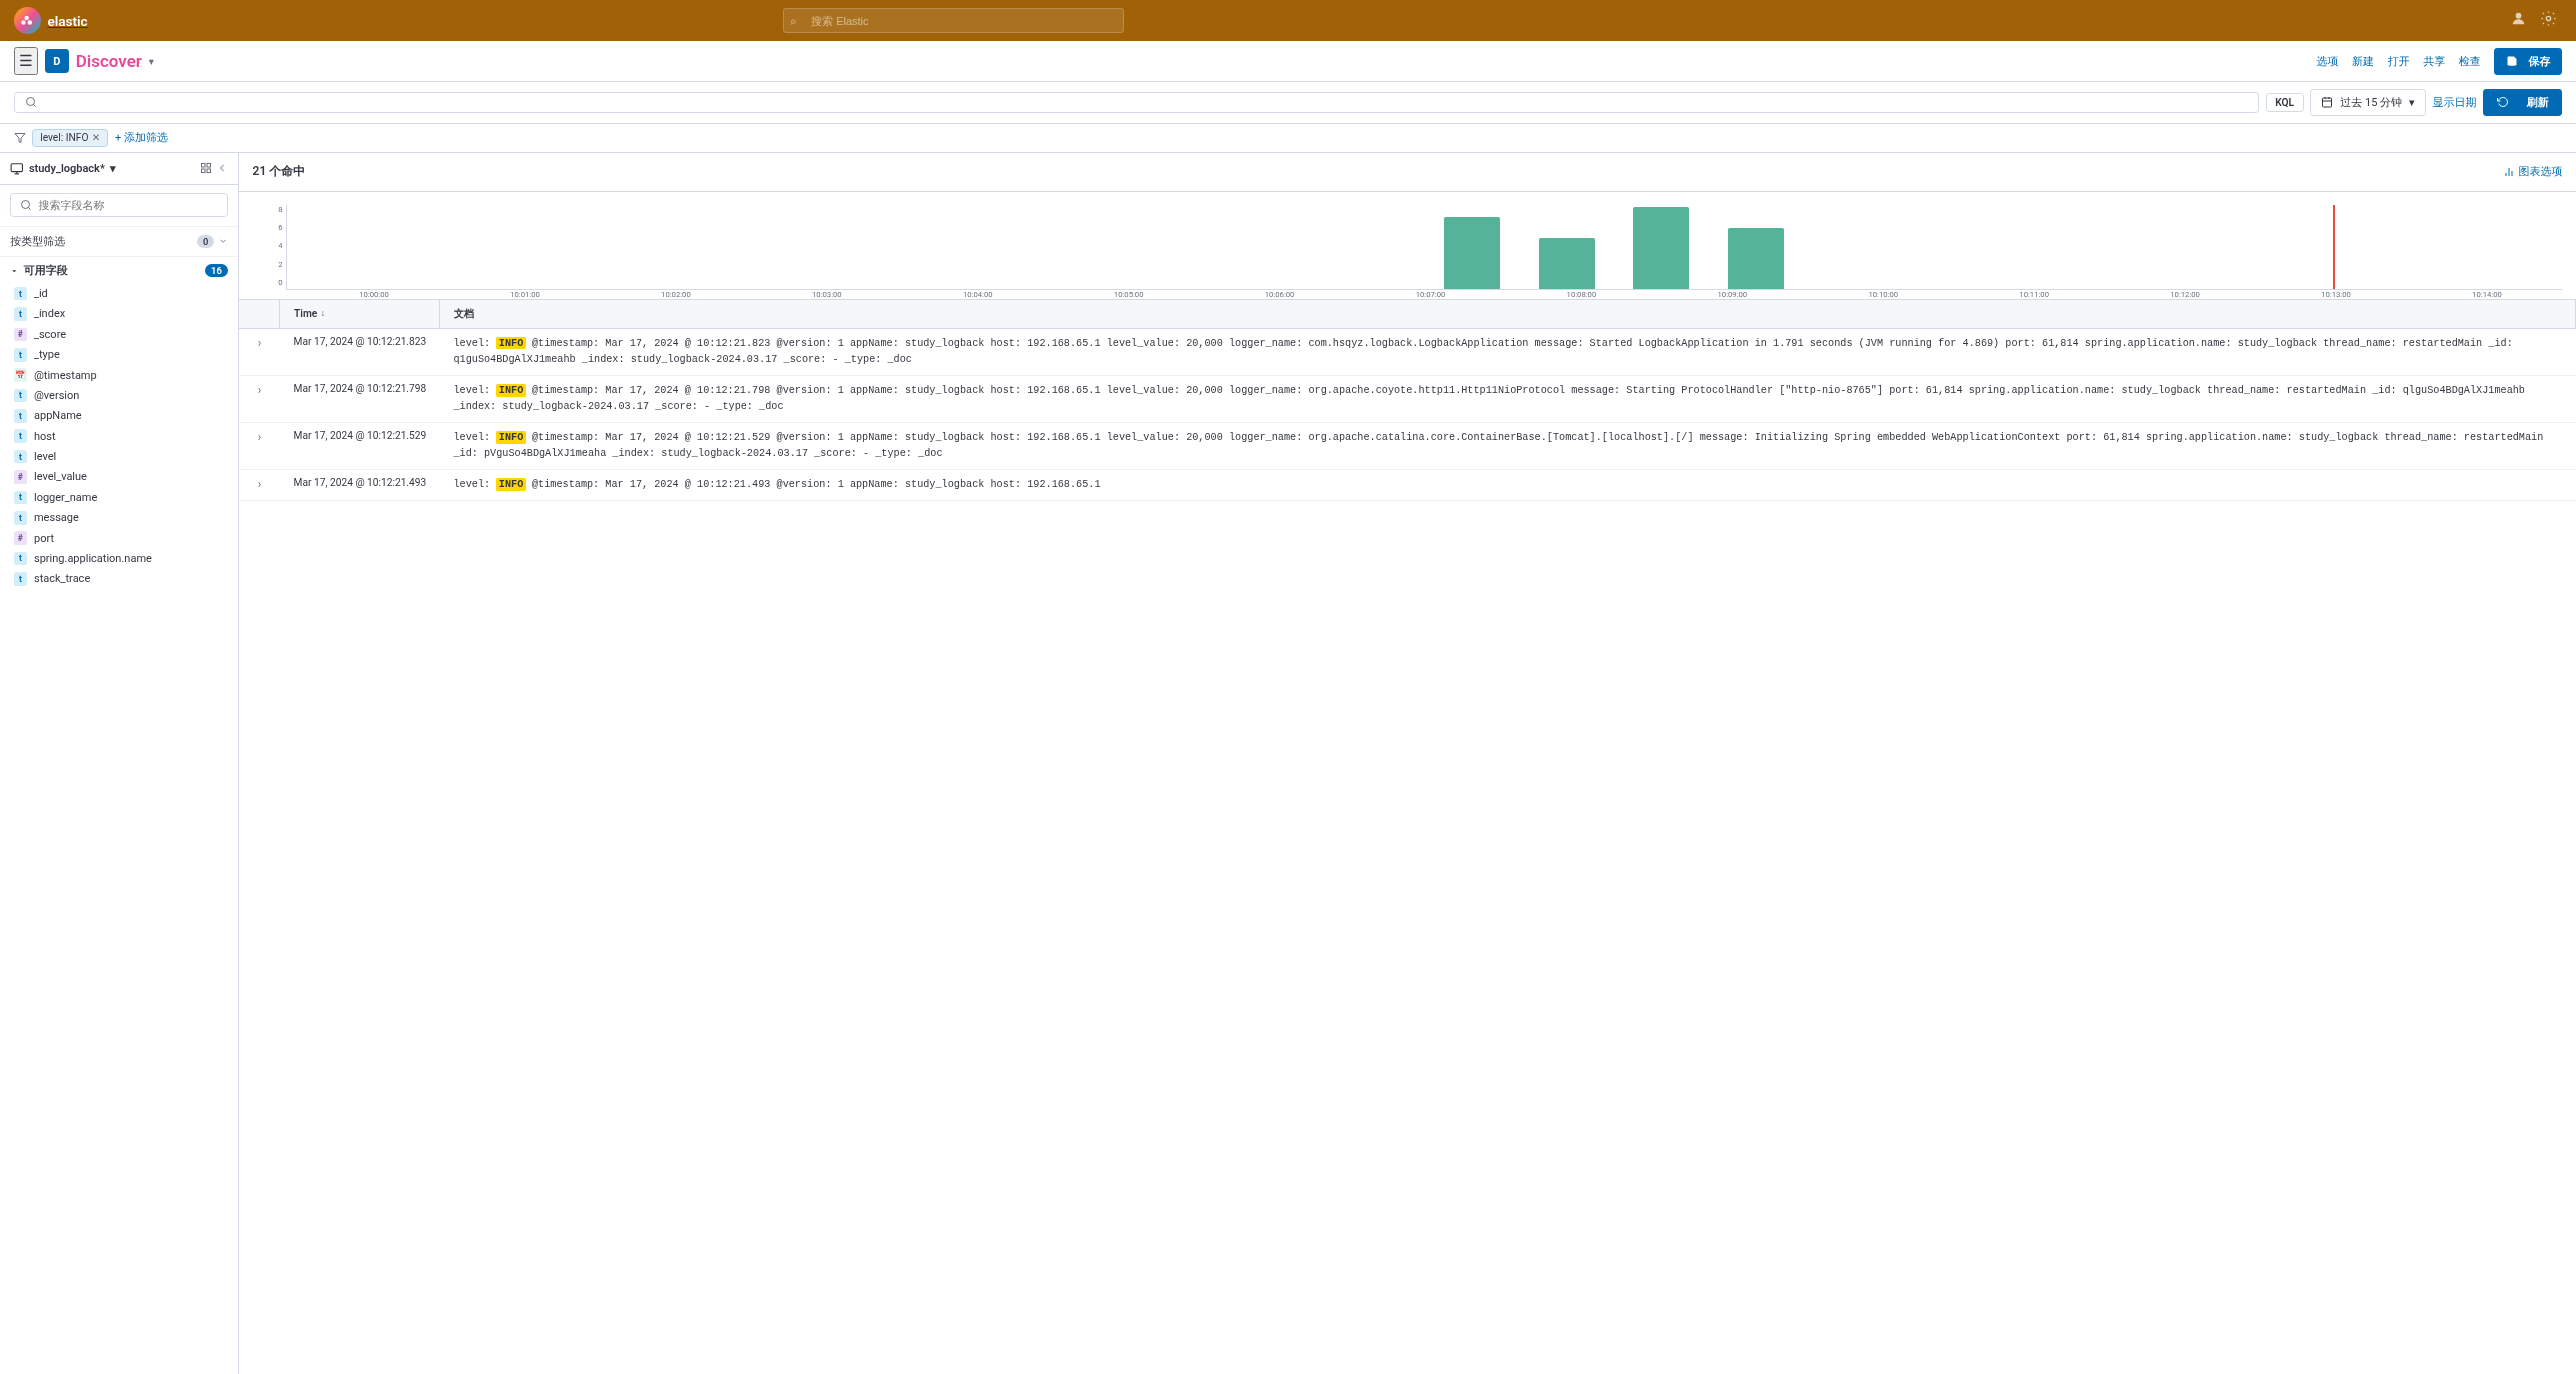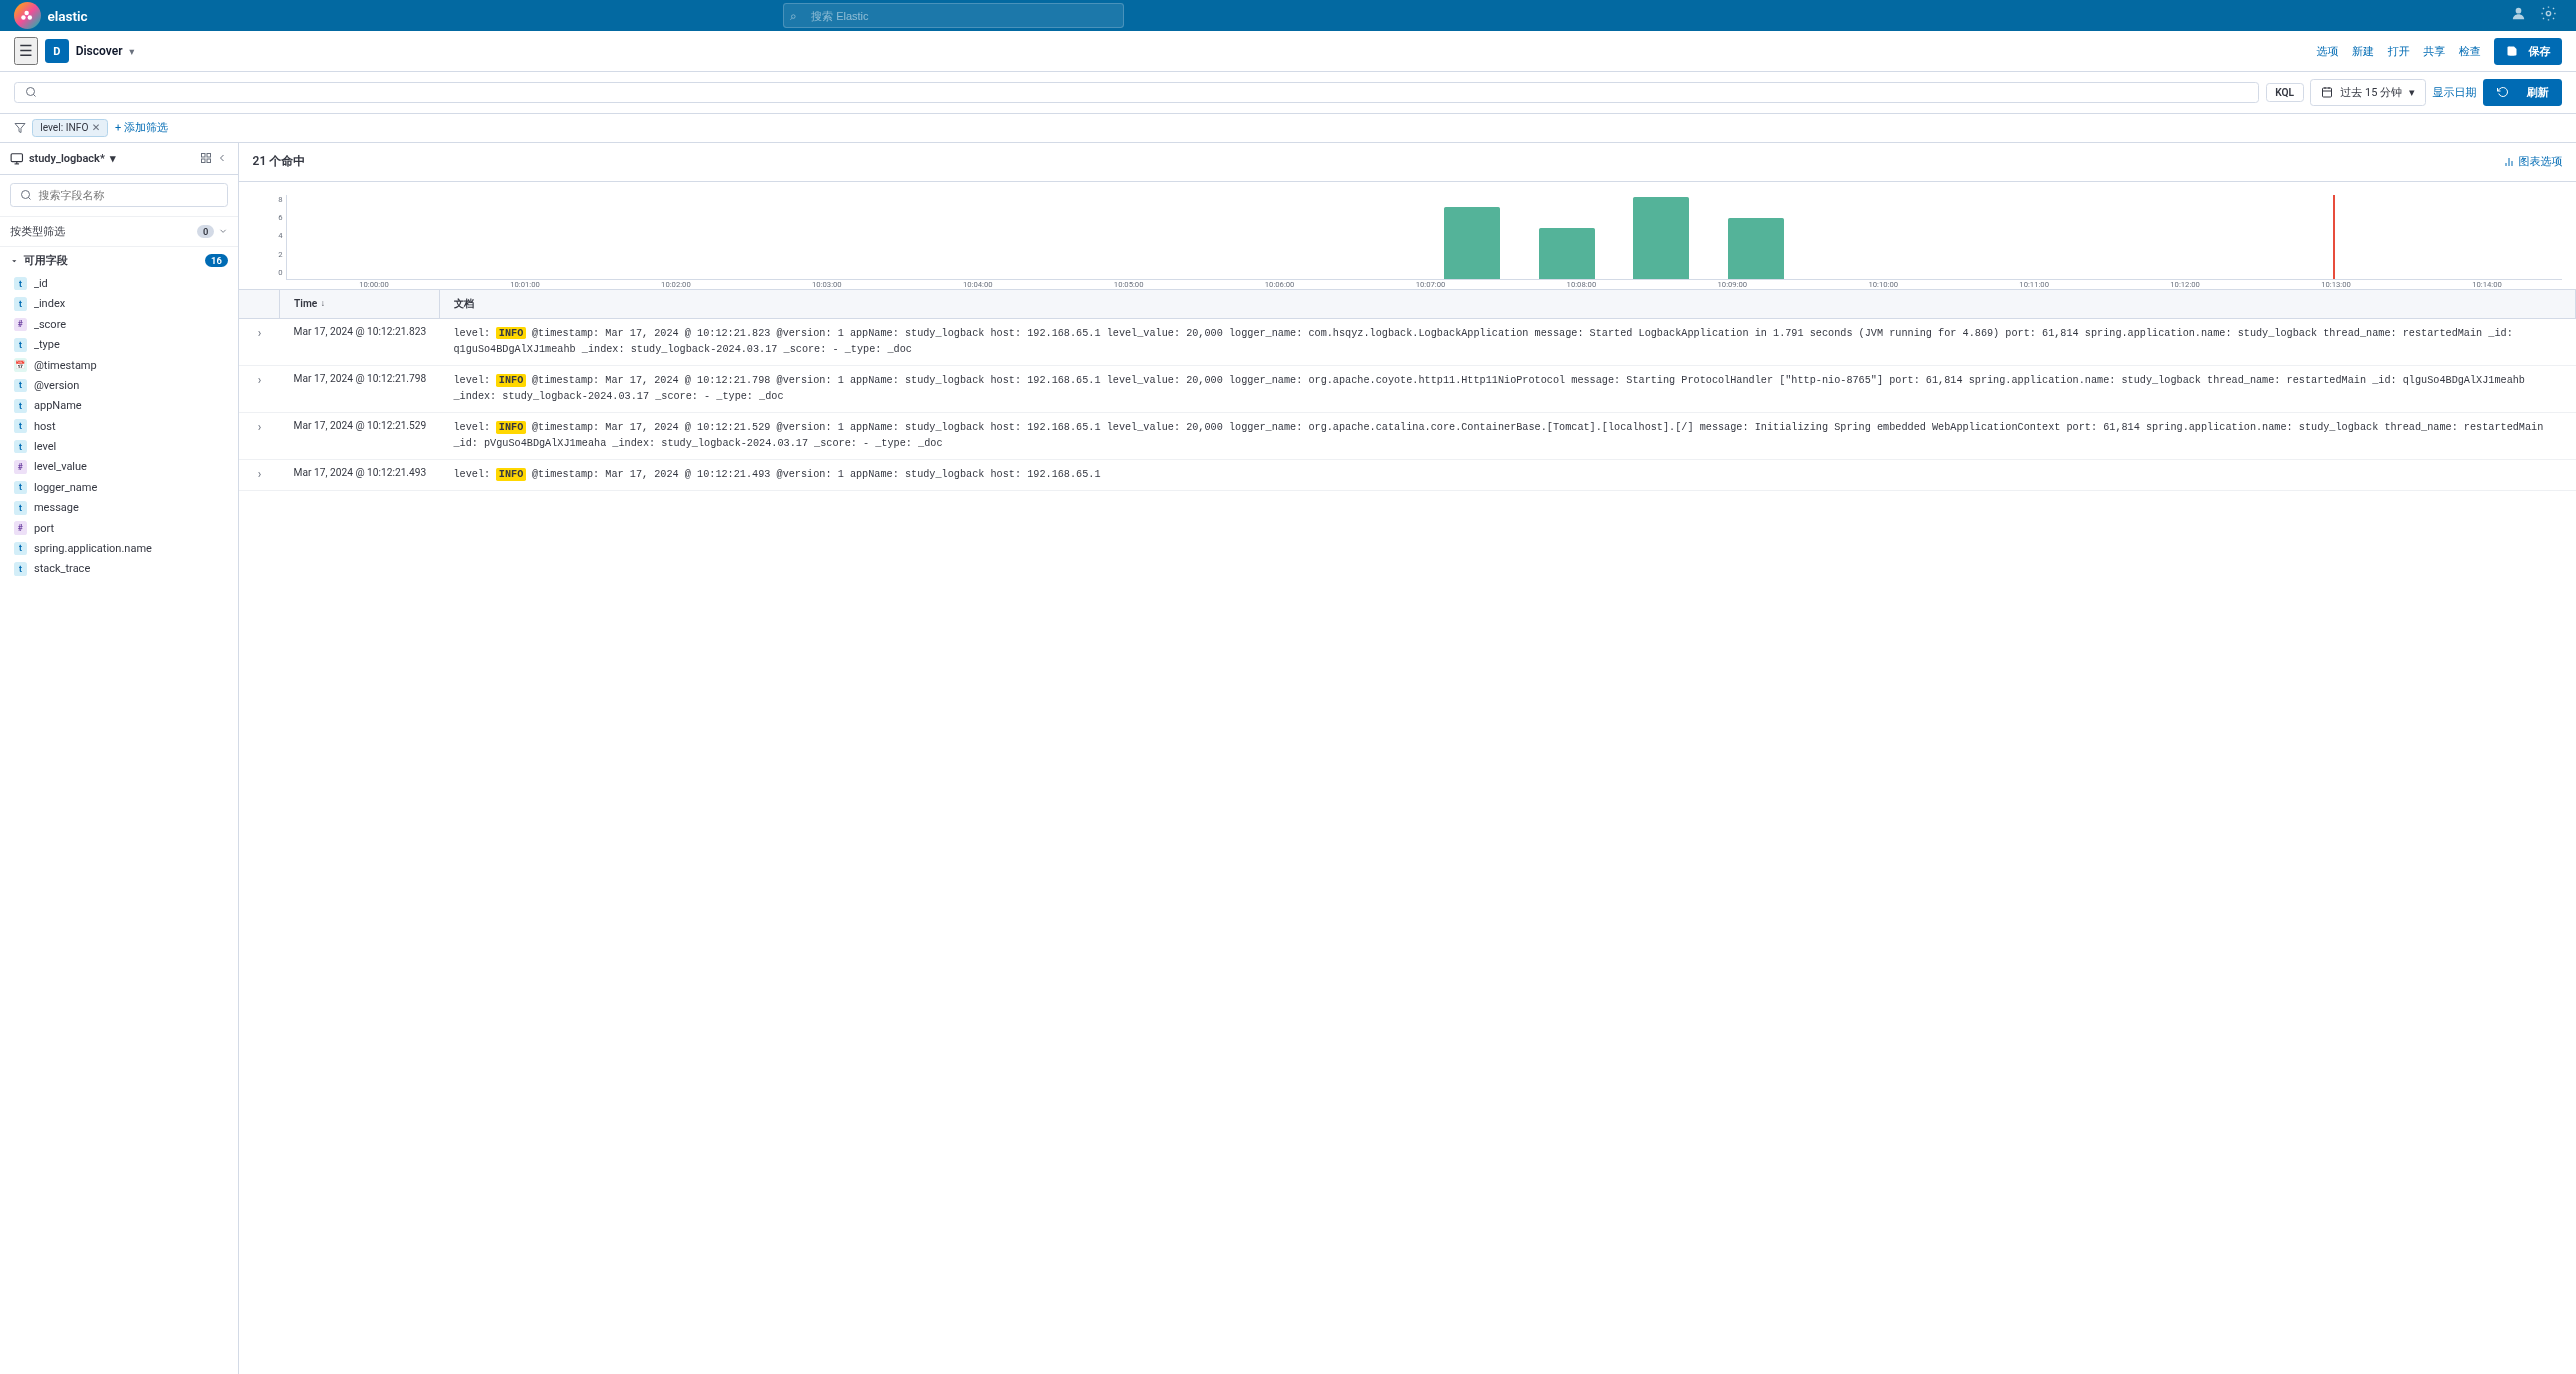--- a/index.html
+++ b/index.html
@@ -1,25 +1,26 @@
 <!DOCTYPE html>
 <html style="font-size:13.6px"><head>
   <meta charset="utf-8">
   <style>
     * { box-sizing: border-box; margin: 0; padding: 0; }
     body { font-family: -apple-system, BlinkMacSystemFont, 'Segoe UI', Roboto, sans-serif; background: #f5f7fa; font-size: 11px; color: #343741; }
 
     
     .top-nav {
-      background: #0369a1;
-      height: 31px;
+      background: #a16207;
+      height: 41px;
       display: flex;
       align-items: center;
       padding: 0 13.6px;
       gap: 10.2px;
+      text-decoration: underline;
     }
     .elastic-logo {
       display: flex;
       align-items: center;
       gap: 6.8px;
       color: white;
       font-size: 13.6px;
       font-weight: 600;
     }
     .logo-circle {
@@ -90,23 +91,23 @@
       background: #006bb4;
       border-radius: 3.4px;
       display: flex;
       align-items: center;
       justify-content: center;
       color: white;
       font-weight: 700;
       font-size: 11px;
     }
     .app-name {
-      font-size: 12px;
-      font-weight: 600;
-      color: #0f172a;
+      font-size: 17px;
+      font-weight: 600;
+      color: #ec4899;
     }
     .dropdown-arrow {
       color: #69707d;
       font-size: 10.2px;
       cursor: pointer;
     }
     .second-nav-right {
       margin-left: auto;
       display: flex;
       align-items: center;

